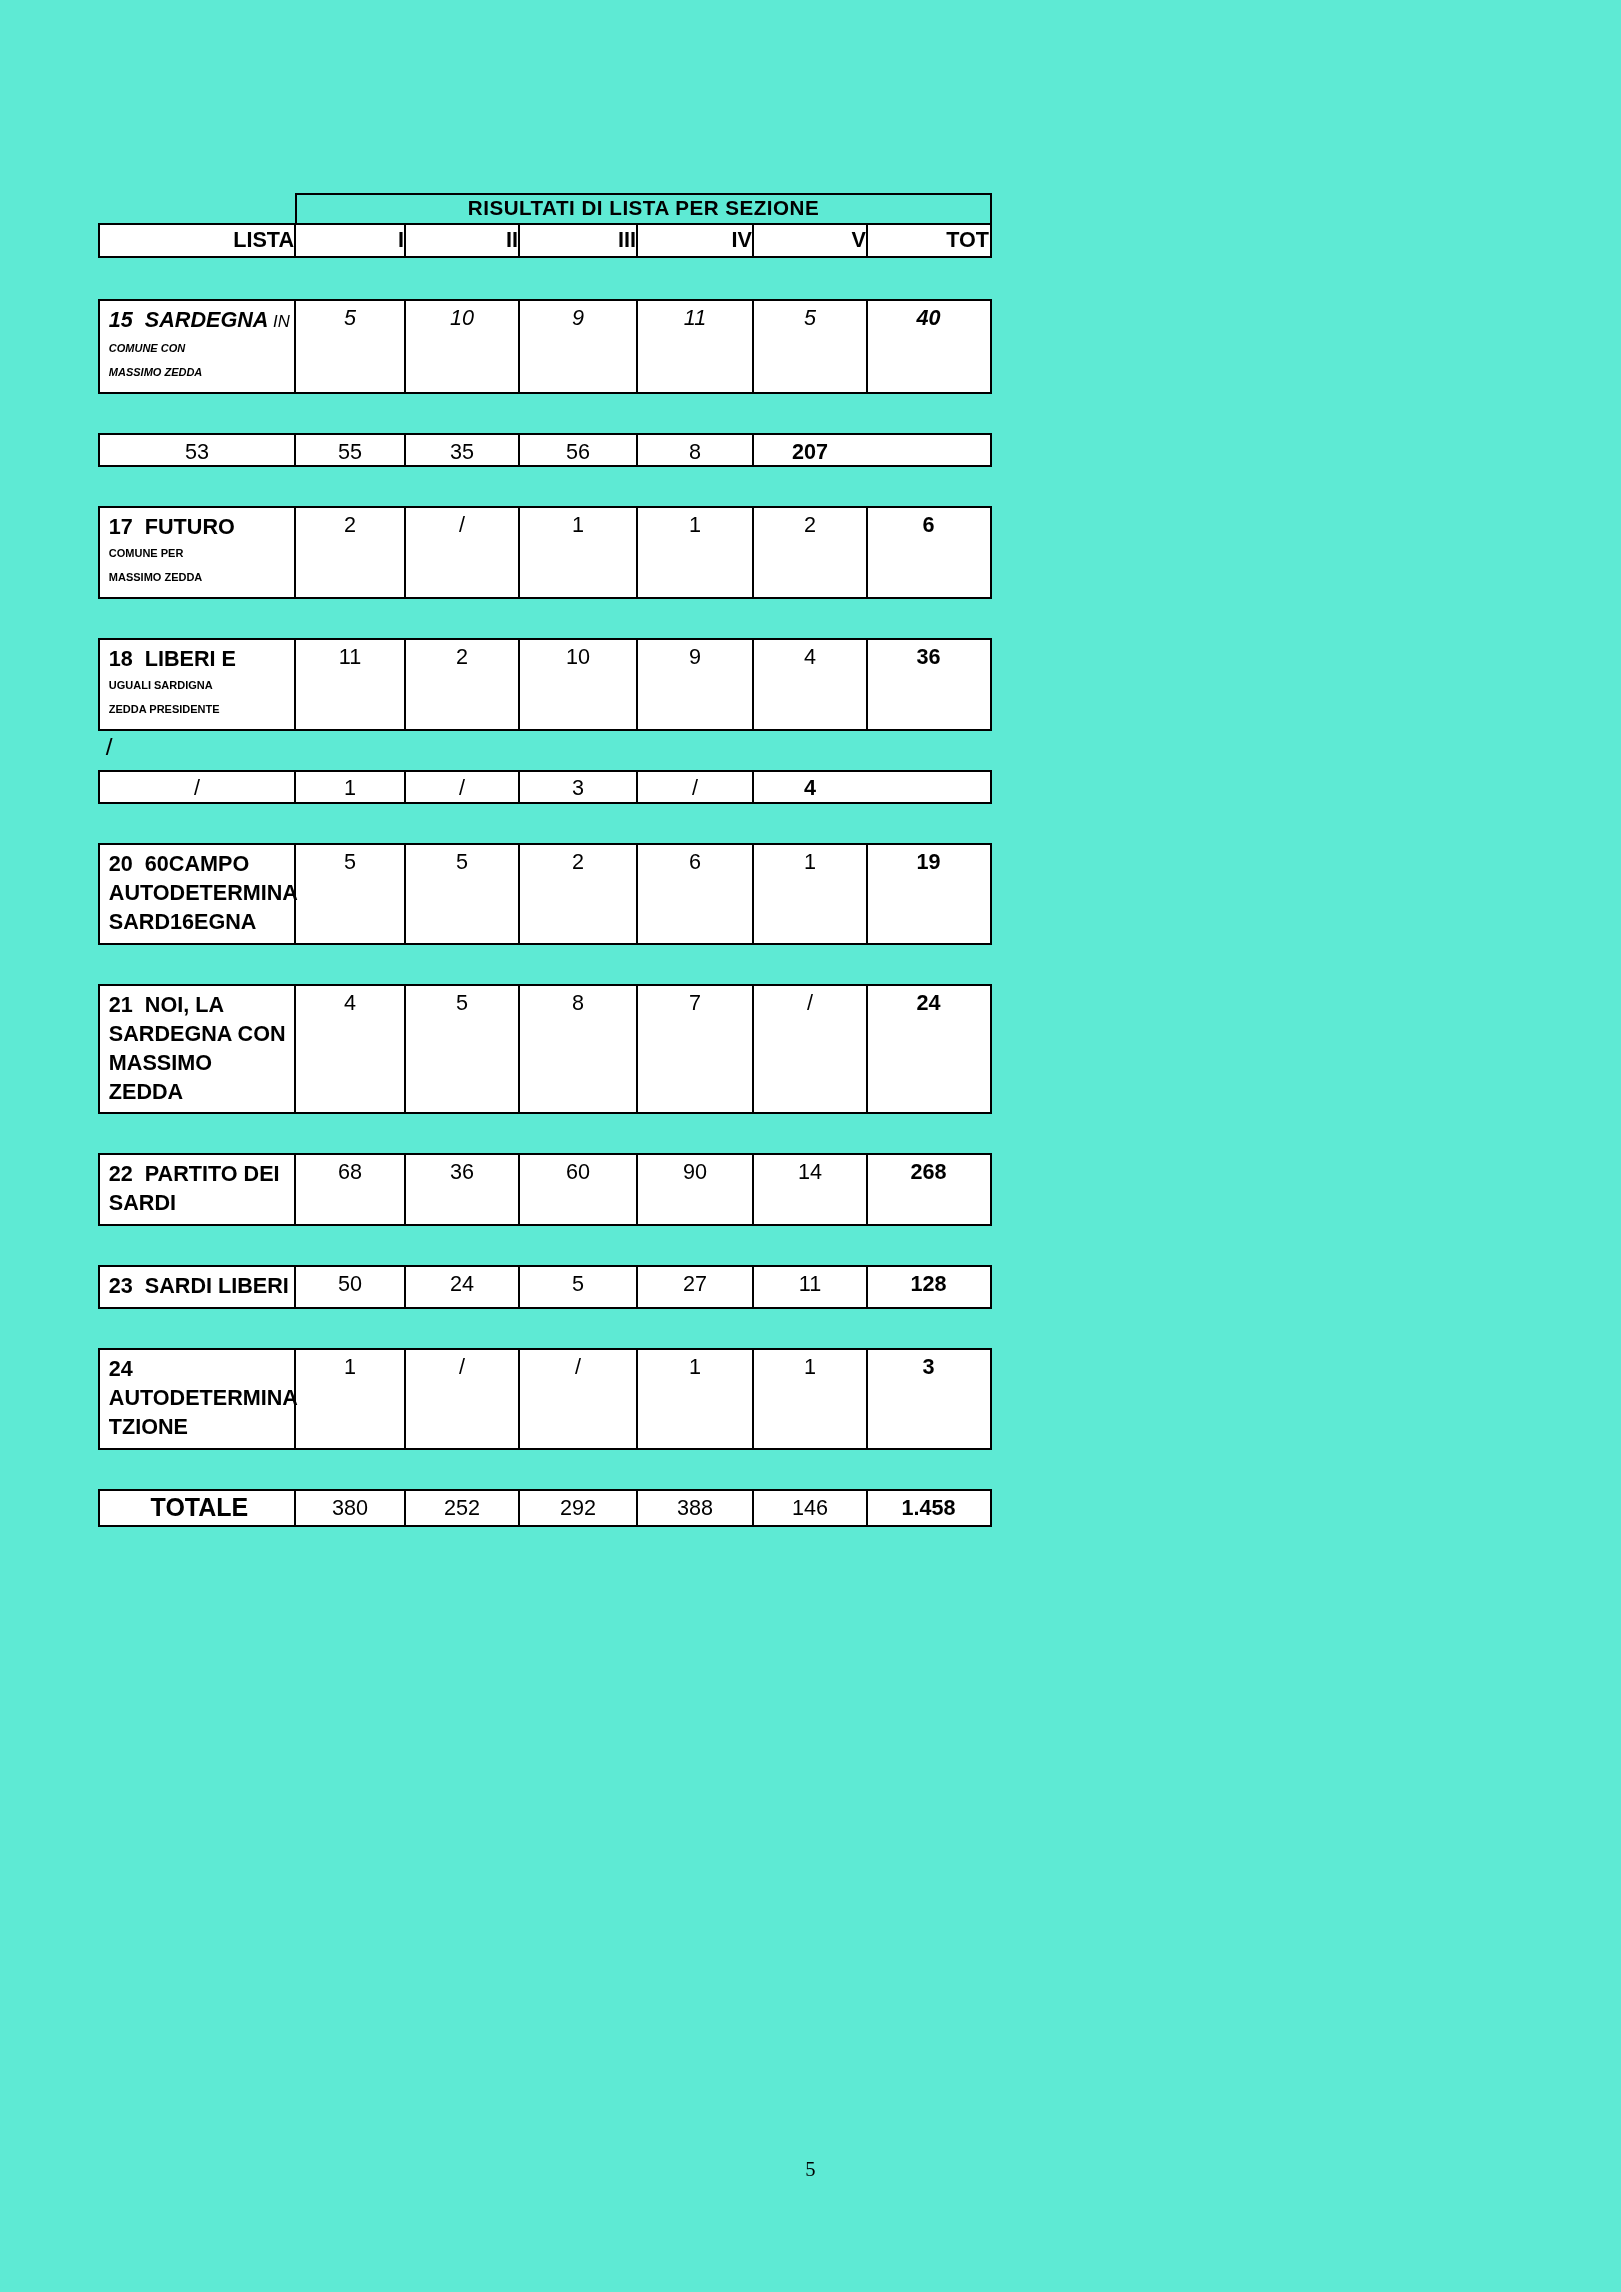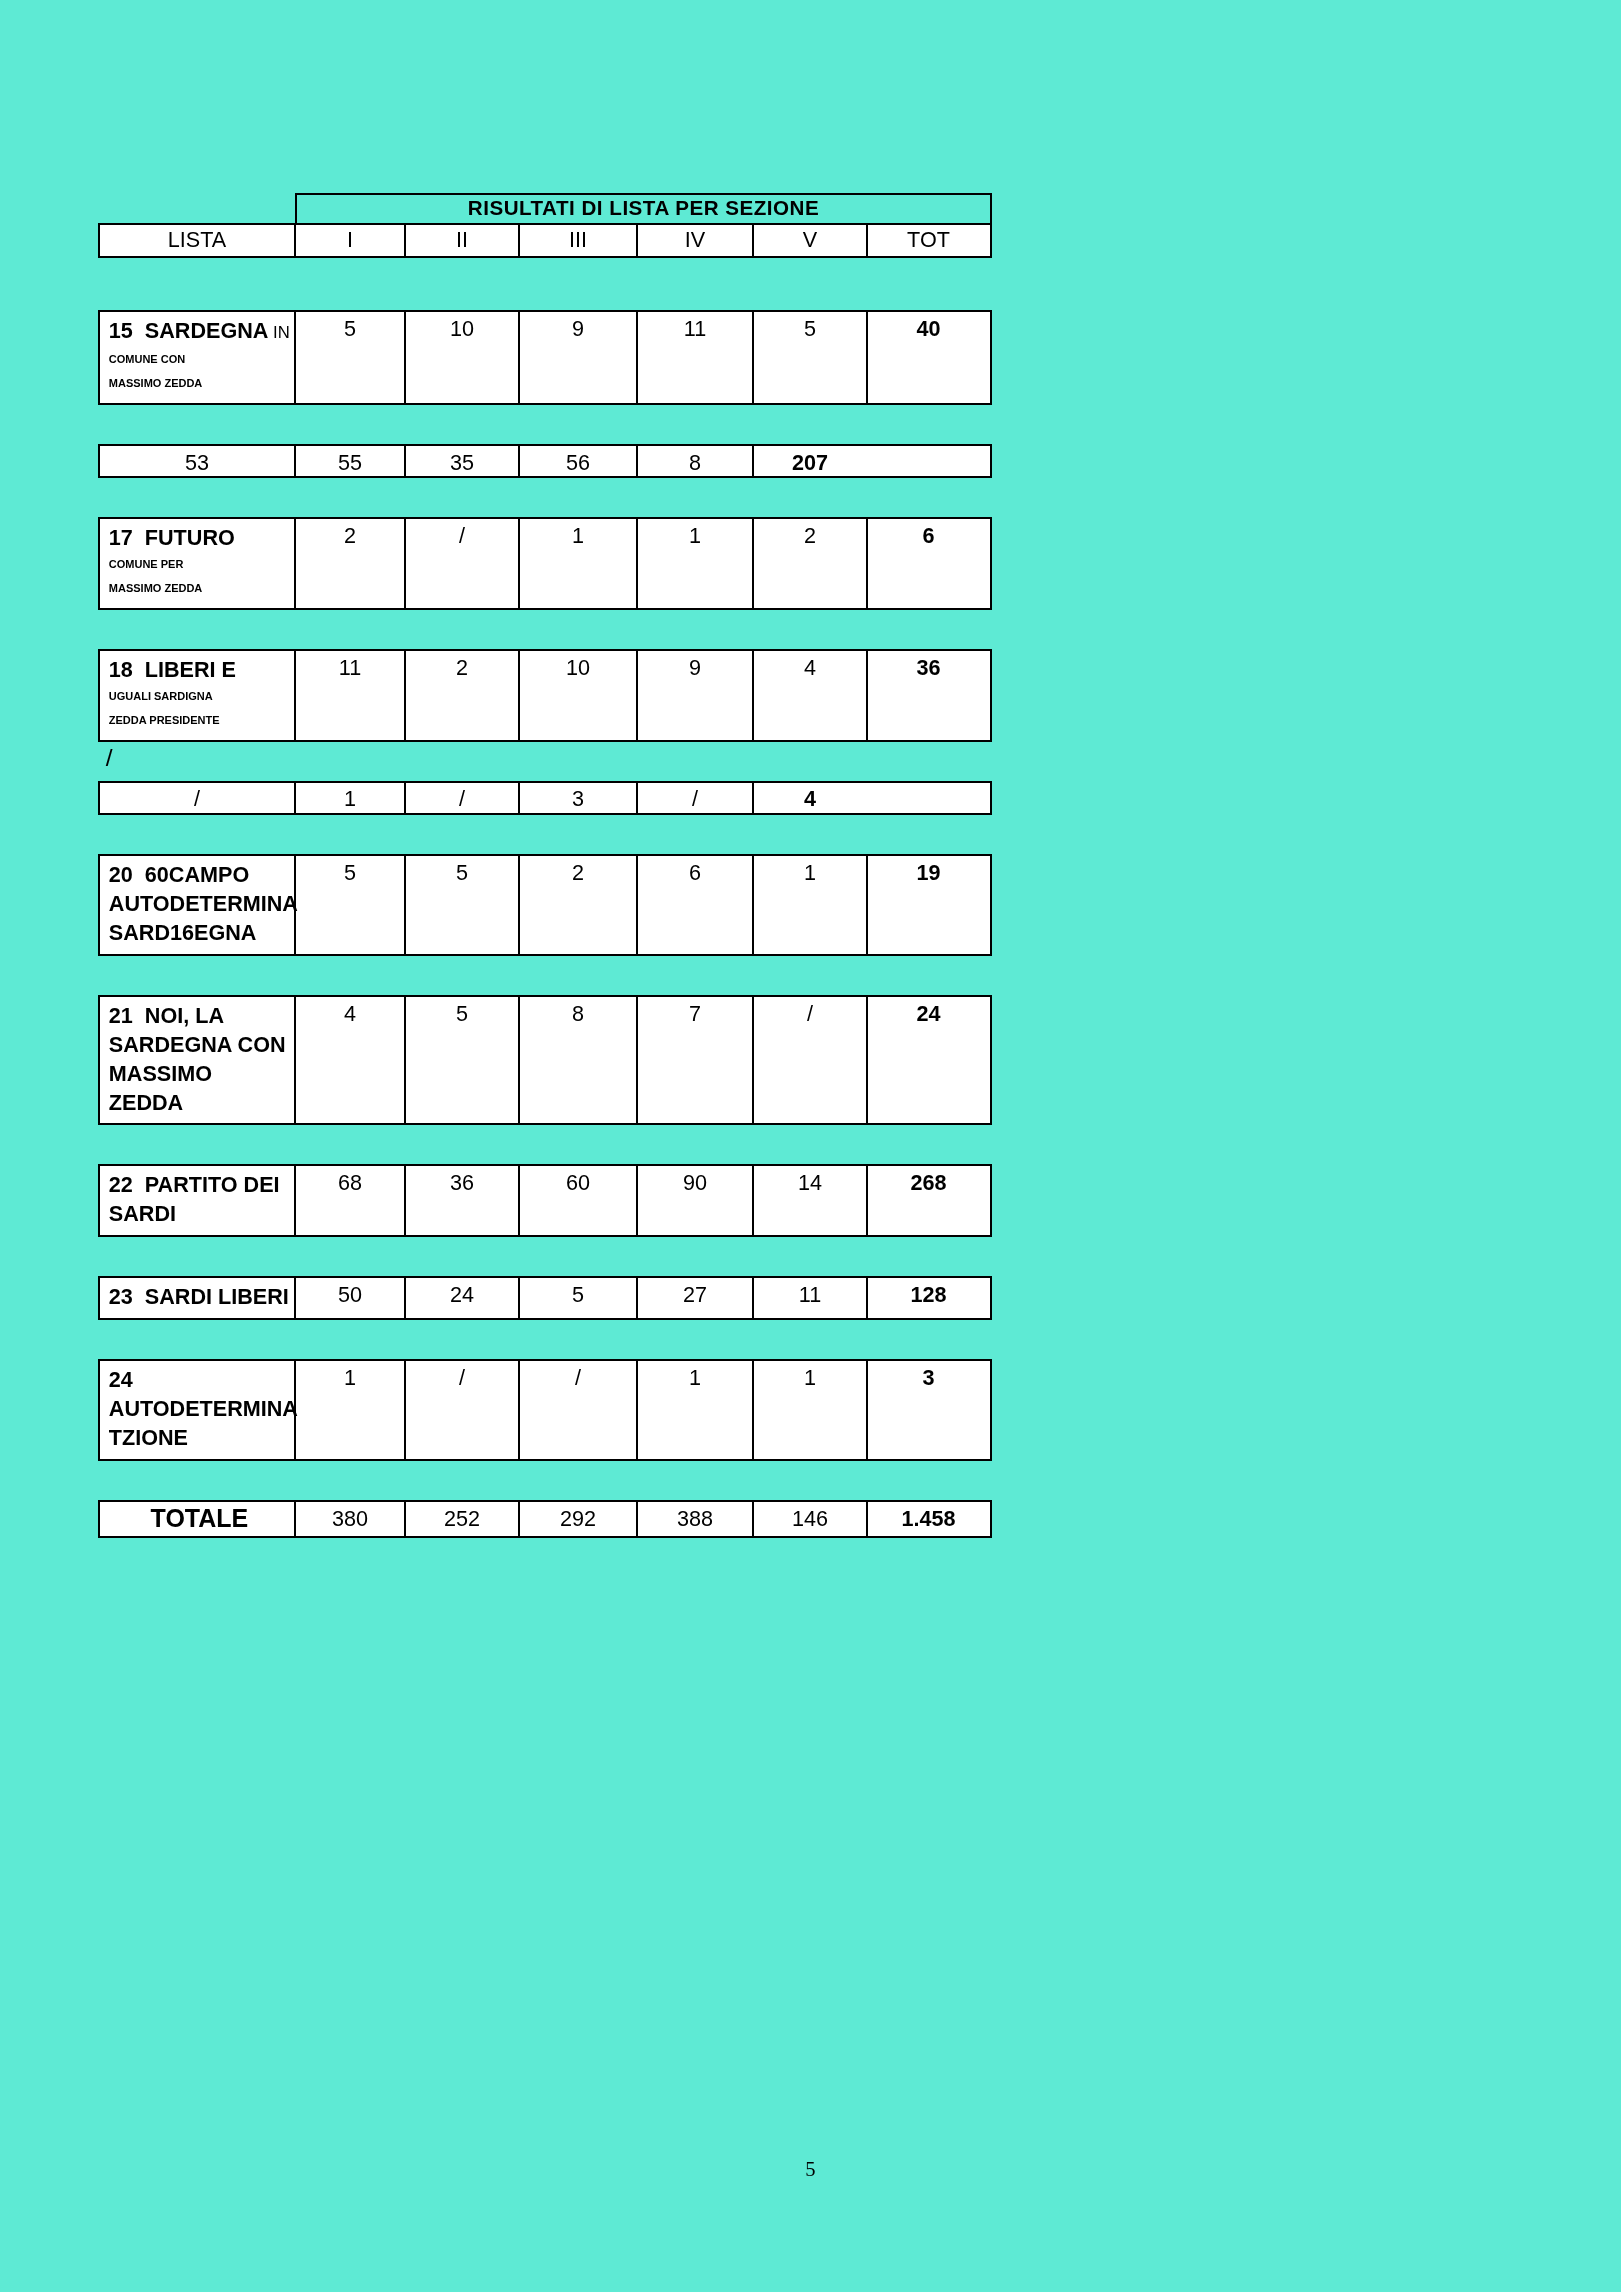--- a/index.html
+++ b/index.html
@@ -35,37 +35,37 @@
     letter-spacing: 0.5px;
   }
   .trow {
     box-sizing: border-box;
     display: grid;
     grid-template-columns: 194px 110px 114px 118px 116px 114px 123px;
     border: 2.9px solid #000;
     background: #fff;
   }
   .data-row, .total-row { margin-top: 39px; }
-  .first-row { margin-top: 52px; }
+  .first-row { margin-top: 41px; font-style: italic; }
   .cell { box-sizing: border-box; }
   .cell + .cell { border-left: 2px solid #000; }
   .name-cell {
     padding: 3.9px 3.9px 6.9px 8.8px;
     white-space: pre-wrap;
   }
   .vcell {
     text-align: center;
     font-size: 21.6px;
     line-height: 27.4px;
     padding-top: 2.9px;
   }
   .tot { font-weight: 700; }
   .header-row .cell {
-    text-align: center;
-    font-weight: 400;
+    text-align: right;
+    font-weight: 700;
     font-size: 21.6px;
     line-height: 26.5px;
     padding: 2px 0 2.9px 0;
   }
   .nline.lg { font-size: 21.6px; font-weight: 700; line-height: 29px; }
   .nline.sm { font-size: 11px; font-weight: 700; line-height: 24.5px; }
   .suffix  { font-size: 16.7px; font-weight: 400; }
   .total-label {
     font-size: 25px;
     font-weight: 700;

